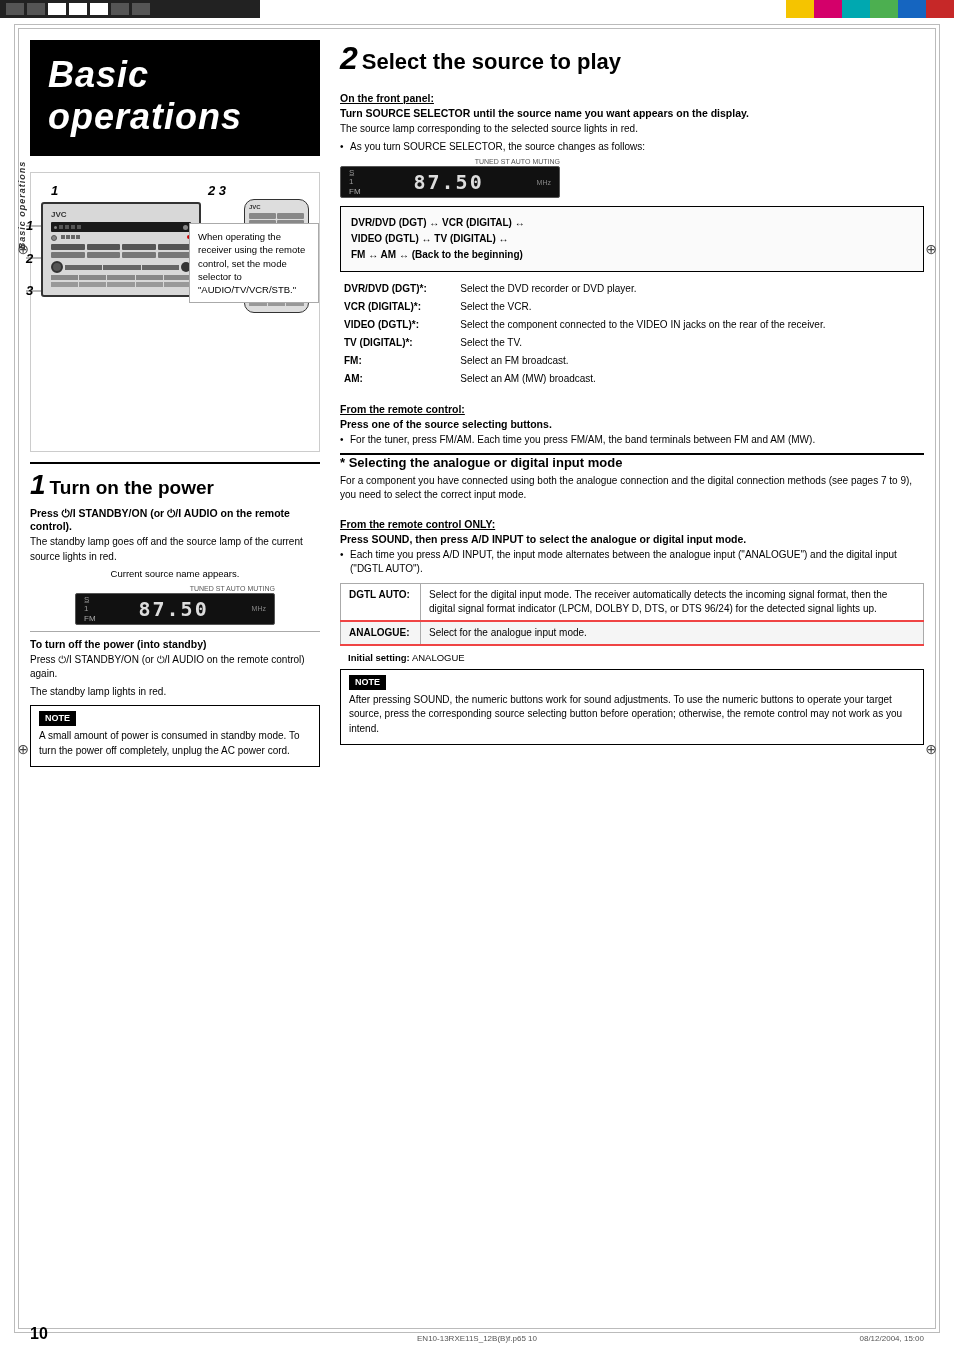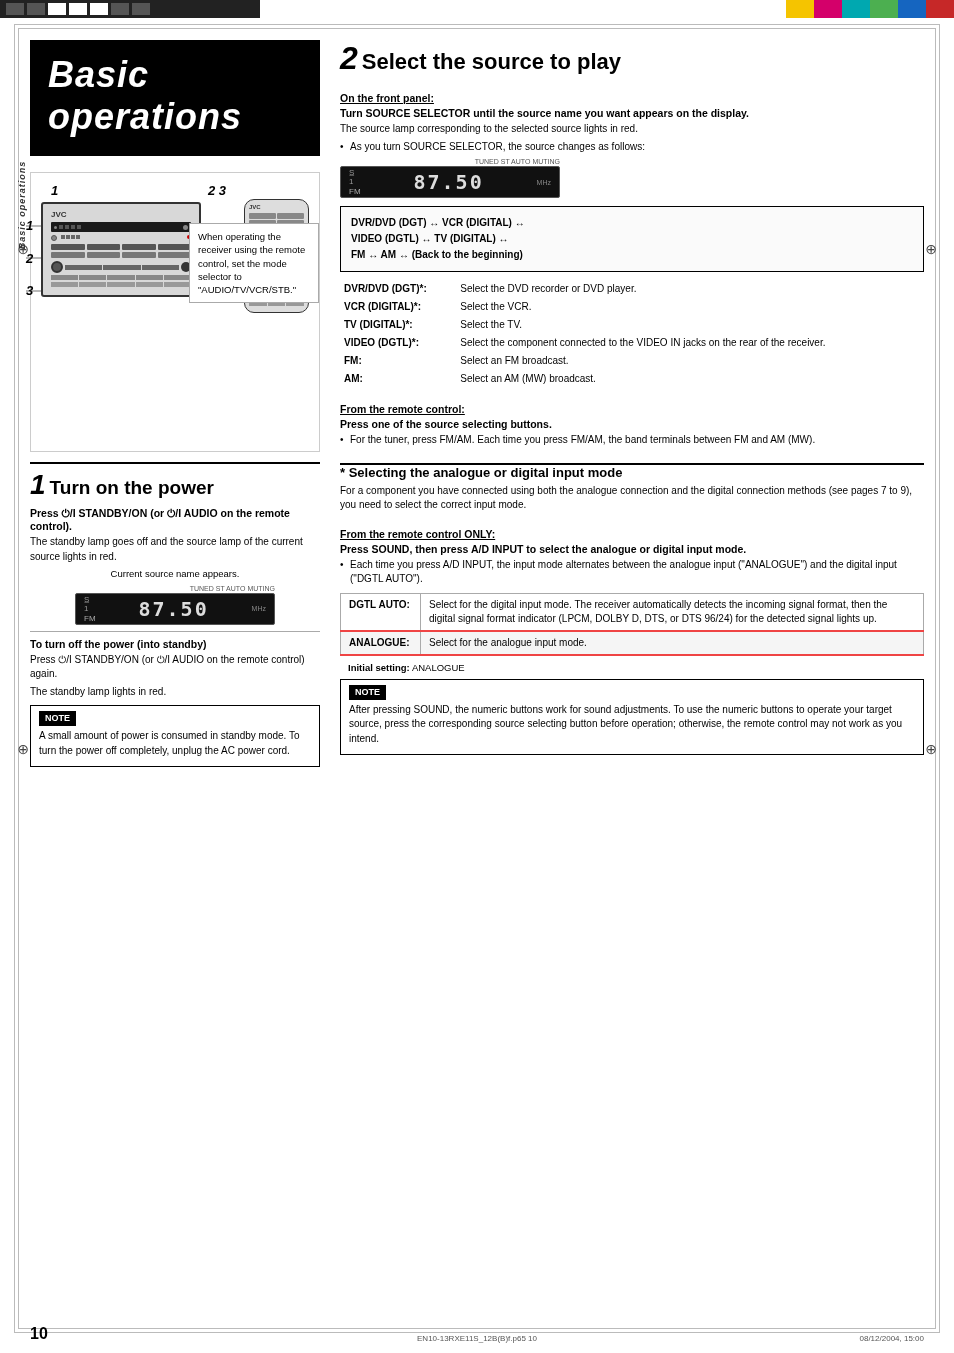--- a/index.html
+++ b/index.html
@@ -327,21 +327,21 @@
       display: flex;
       align-items: baseline;
       gap: 4px;
       margin-bottom: 8px;
     }
 
     
     .select-heading {
       font-size: 13px;
       font-weight: bold;
-      margin: 15px 0 4px;
+      margin: 5px 0 4px;
       border-top: 2px solid #000;
       padding-top: 0;
     }
 
     
     .display-container {
       position: relative;
       margin: 4px 0;
     }
   </style>
@@ -617,26 +617,26 @@
       <tbody>
           <tr>
         <td>DVR/DVD (DGT)*:</td>
         <td>Select the DVD recorder or DVD player.</td>
       </tr>
       <tr>
         <td>VCR (DIGITAL)*:</td>
         <td>Select the VCR.</td>
       </tr>
       <tr>
+        <td>VIDEO (DGTL)*:</td>
+        <td>Select the component connected to the VIDEO IN jacks on the rear of the receiver.</td>
+      </tr>
+      <tr>
         <td>TV (DIGITAL)*:</td>
         <td>Select the TV.</td>
-      </tr>
-      <tr>
-        <td>VIDEO (DGTL)*:</td>
-        <td>Select the component connected to the VIDEO IN jacks on the rear of the receiver.</td>
       </tr>
       <tr>
         <td>FM:</td>
         <td>Select an FM broadcast.</td>
       </tr>
       <tr>
         <td>AM:</td>
         <td>Select an AM (MW) broadcast.</td>
       </tr>
     </tbody>

